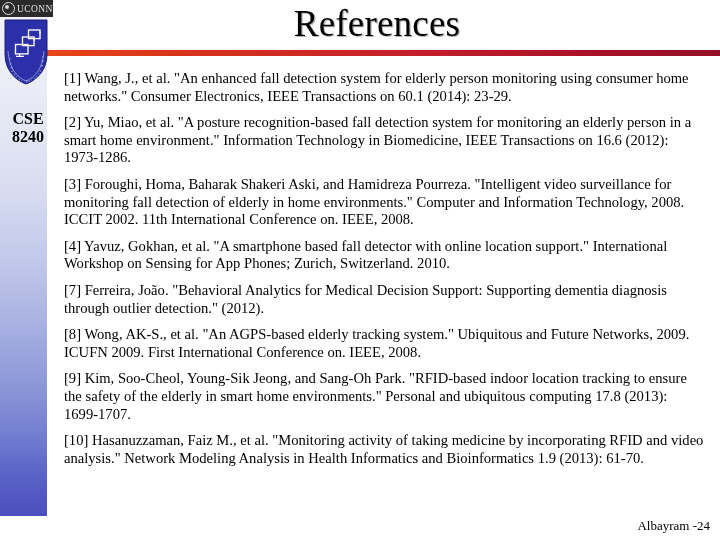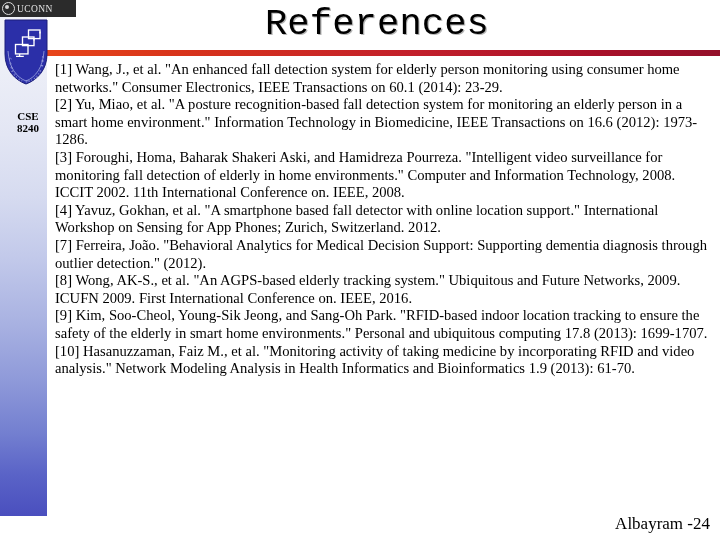--- a/index.html
+++ b/index.html
@@ -43,21 +43,21 @@
         #5a63c7 92%,
         #4a4fbe 100%);
     z-index: 1;
   }
 
   
   #uconn-banner {
     position: absolute;
     left: 0;
     top: 0;
-    width: 76px;
+    width: 53px;
     height: 17px;
     background: #2b2b2b;
     z-index: 4;
     display: flex;
     align-items: center;
     padding-left: 2px;
     box-sizing: border-box;
   }
   #uconn-seal {
     width: 11px;
@@ -102,34 +102,34 @@
   }
   #dept-label {
     position: absolute;
     left: 0;
     top: 92px;
     width: 50px;
     text-align: center;
     z-index: 6;
     font-family: "Liberation Serif", "DejaVu Serif", serif;
     font-weight: bold;
-    font-size: 11px;
+    font-size: 16px;
     color: #000000;
     line-height: 1.12;
   }
   #dept-label .line { display: block; }
 
   
   #title {
     position: absolute;
     left: 47px;
     top: 4px;
     width: 660px;
     text-align: center;
-    font-family: Liberation Mono, monospace;
+    font-family: Liberation Serif, serif;
     font-size: 37px;
     color: #000000;
     line-height: 1.1;
     letter-spacing: 0.2px;
     text-shadow: 1.2px 1.2px 0px rgba(120,120,120,0.55);
     z-index: 3;
     white-space: nowrap;
   }
 
   
@@ -150,32 +150,32 @@
     top: 61px;
     width: 658px;
     font-family: "Liberation Serif", "DejaVu Serif", serif;
     font-size: 14.6px;
     line-height: 17.6px;
     color: #000000;
     z-index: 3;
     text-align: left;
   }
   #body-text p {
-    margin: 0;
+    margin: 9px;
     padding: 0;
     text-indent: 0;
   }
 
   
   #footer {
     position: absolute;
     right: 10px;
     bottom: 6px;
     font-family: "Liberation Serif", "DejaVu Serif", serif;
-    font-size: 17px;
+    font-size: 13px;
     color: #000000;
     z-index: 3;
     white-space: nowrap;
   }
 </style>
 </head>
 <body>
 
 <div id="slide">
 
@@ -237,22 +237,22 @@
   </div>
 
   <div id="title">References</div>
 
   <div id="title-rule"></div>
 
   <div id="body-text">
     <p>[1] Wang, J., et al. "An enhanced fall detection system for elderly person monitoring using consumer home networks." Consumer Electronics, IEEE Transactions on 60.1 (2014): 23-29.</p>
     <p>[2] Yu, Miao, et al. "A posture recognition-based fall detection system for monitoring an elderly person in a smart home environment." Information Technology in Biomedicine, IEEE Transactions on 16.6 (2012): 1973-1286.</p>
     <p>[3] Foroughi, Homa, Baharak Shakeri Aski, and Hamidreza Pourreza. "Intelligent video surveillance for monitoring fall detection of elderly in home environments." Computer and Information Technology, 2008. ICCIT 2002. 11th International Conference on. IEEE, 2008.</p>
-    <p>[4] Yavuz, Gokhan, et al. "A smartphone based fall detector with online location support." International Workshop on Sensing for App Phones; Zurich, Switzerland. 2012.</p>
+    <p>[4] Yavuz, Gokhan, et al. "A smartphone based fall detector with online location support." International Workshop on Sensing for App Phones; Zurich, Switzerland. 2010.</p>
     <p>[7] Ferreira, João. "Behavioral Analytics for Medical Decision Support: Supporting dementia diagnosis through outlier detection." (2012).</p>
-    <p>[8] Wong, AK-S., et al. "An AGPS-based elderly tracking system." Ubiquitous and Future Networks, 2009. ICUFN 2009. First International Conference on. IEEE, 2016.</p>
+    <p>[8] Wong, AK-S., et al. "An AGPS-based elderly tracking system." Ubiquitous and Future Networks, 2009. ICUFN 2009. First International Conference on. IEEE, 2008.</p>
     <p>[9] Kim, Soo-Cheol, Young-Sik Jeong, and Sang-Oh Park. "RFID-based indoor location tracking to ensure the safety of the elderly in smart home environments." Personal and ubiquitous computing 17.8 (2013): 1699-1707.</p>
     <p>[10] Hasanuzzaman, Faiz M., et al. "Monitoring activity of taking medicine by incorporating RFID and video analysis." Network Modeling Analysis in Health Informatics and Bioinformatics 1.9 (2013): 61-70.</p>
   </div>
 
   <div id="footer">Albayram -24</div>
 
 </div>
 
 </body></html>

